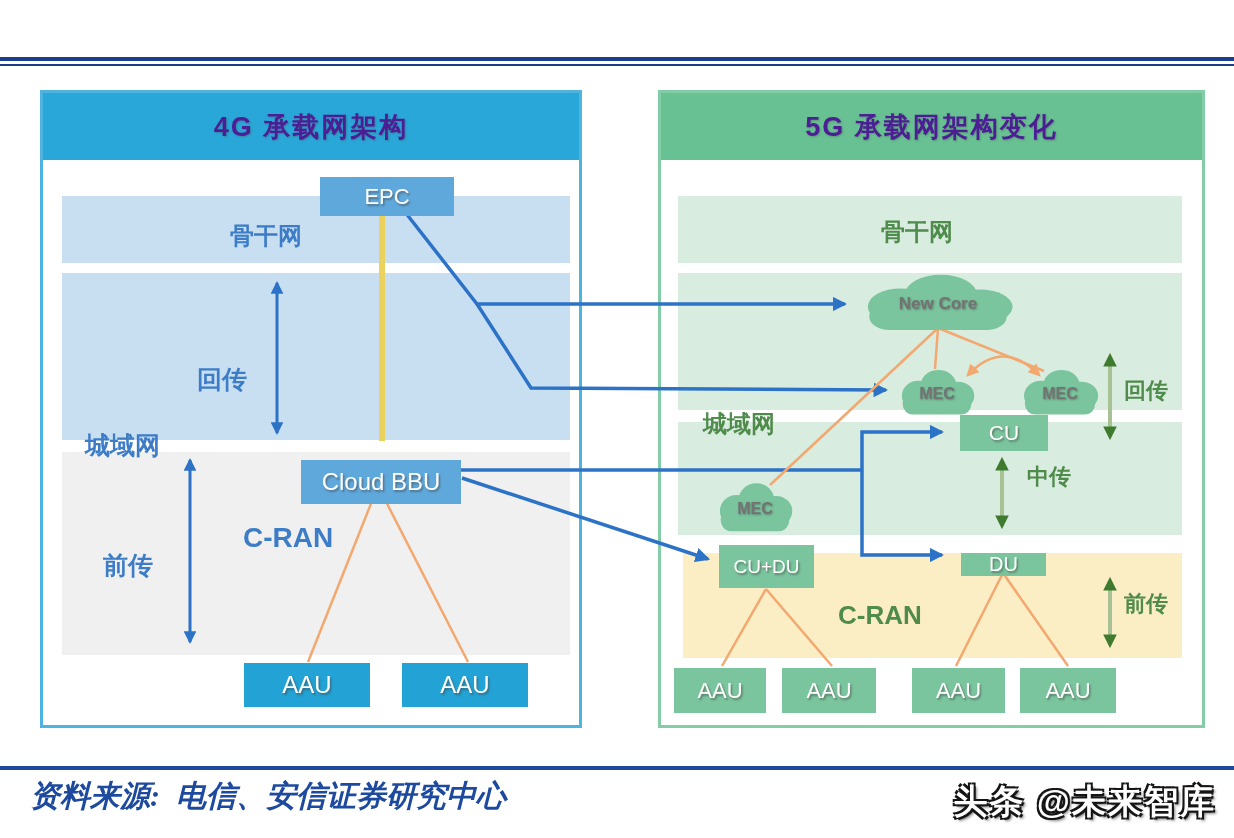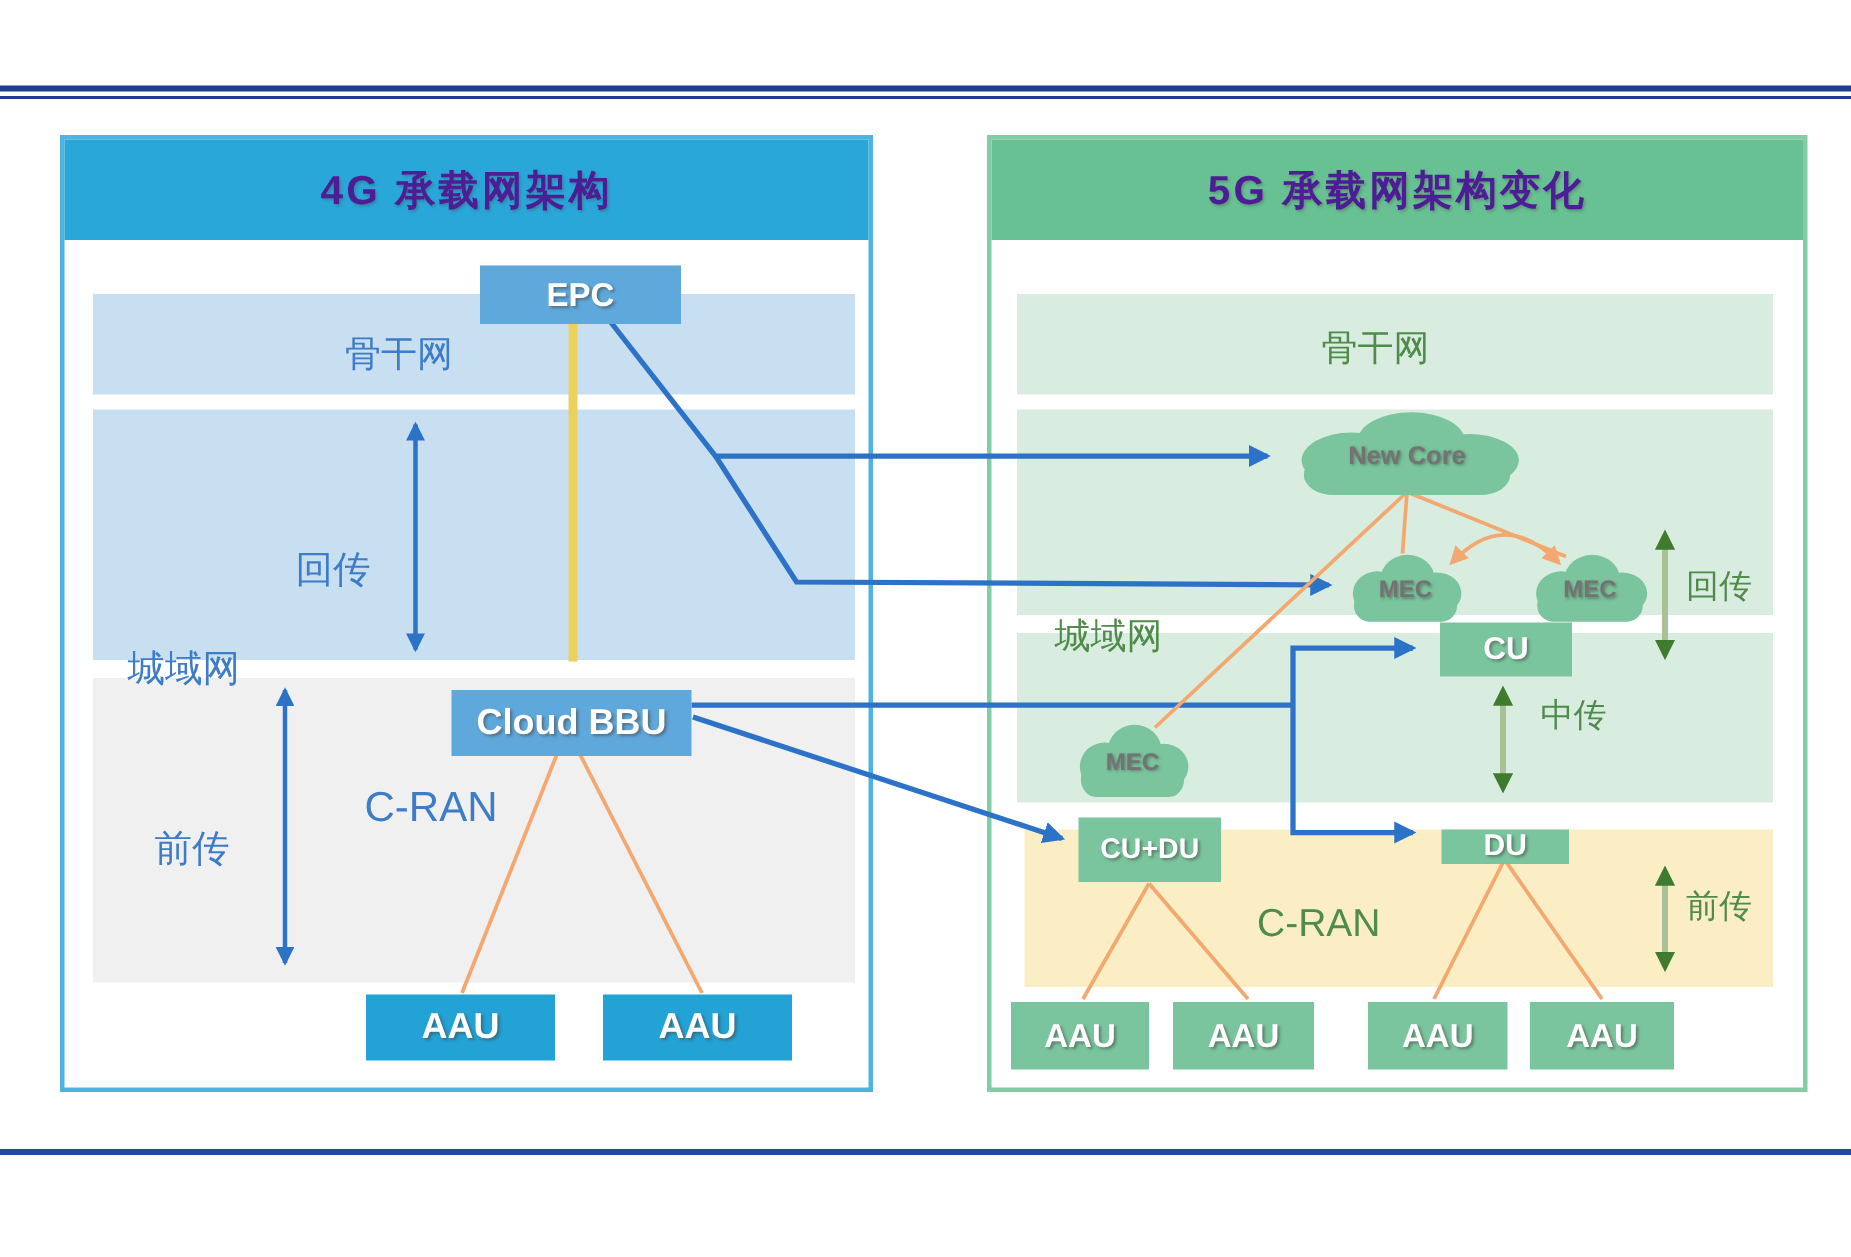--- a/index.html
+++ b/index.html
@@ -11,29 +11,29 @@
              letter-spacing:1px;white-space:nowrap;}
   .title-rule{left:0;top:57px;width:1234px;height:9px;border-top:4px solid var(--titleBlue);
               border-bottom:2px solid var(--titleBlue);}
   
   .panel{top:90px;height:638px;background:#fff;border-width:3px;border-style:solid;}
   .panel-hdr{position:absolute;left:0;right:0;top:0;height:67px;display:flex;align-items:center;
              justify-content:center;color:#4c1d95;font-size:27px;font-weight:700;
              text-shadow:1px 1px 2px rgba(70,70,70,.35);letter-spacing:2px;}
   .band{position:absolute;}
   
-  .node{display:flex;align-items:center;justify-content:center;color:#fff;font-weight:700;
+  .node{display:flex;align-items:center;justify-content:center;color:#fff;font-weight:400;
         text-shadow:1.5px 1.5px 2px rgba(70,70,70,.55);}
   
   .cloud{color:var(--rightBox);}
   .cloud svg{position:absolute;inset:0;width:100%;height:100%;}
   .cloud .cl-label{position:absolute;left:0;right:0;top:55%;transform:translateY(-50%);
         text-align:center;color:#737373;font-weight:700;text-shadow:1px 1px 2px rgba(70,70,70,.5);}
   
-  .lbl{font-weight:400;white-space:nowrap;}
+  .lbl{font-weight:700;white-space:nowrap;}
   .lbl-l{color:var(--leftLabel);}
   .lbl-r{color:var(--rightLabel);}
   
   .bottom-rule{left:0;top:766px;width:1234px;height:4px;background:var(--ruleBlue);}
   .source{left:30px;top:776px;font-family:"Liberation Serif","DejaVu Serif",serif;
           font-style:italic;font-weight:600;font-size:30px;color:var(--ruleBlue);white-space:nowrap;}
   .source .src-txt{margin-left:16px;}
   .watermark{right:18px;top:779px;font-size:34px;font-weight:800;color:#fff;letter-spacing:2px;
        text-shadow:-2px -2px 0 #151515,2px -2px 0 #151515,-2px 2px 0 #151515,2px 2px 0 #151515,
                    3px 3px 3px rgba(0,0,0,.55);white-space:nowrap;}
@@ -170,14 +170,18 @@
 
   <div class="abs node" style="left:960px;top:415px;width:88px;height:36px;background:var(--rightBox);font-size:21px;">CU</div>
   <div class="abs node" style="left:961px;top:553px;width:85px;height:23px;background:var(--rightBox);font-size:20px;">DU</div>
   <div class="abs node" style="left:719px;top:545px;width:95px;height:43px;background:var(--rightBox);font-size:19px;">CU+DU</div>
   <div class="abs node" style="left:674px;top:668px;width:92px;height:45px;background:var(--rightBox);font-size:22px;">AAU</div>
   <div class="abs node" style="left:782px;top:668px;width:94px;height:45px;background:var(--rightBox);font-size:22px;">AAU</div>
   <div class="abs node" style="left:912px;top:668px;width:93px;height:45px;background:var(--rightBox);font-size:22px;">AAU</div>
   <div class="abs node" style="left:1020px;top:668px;width:96px;height:45px;background:var(--rightBox);font-size:22px;">AAU</div>
 
   <div class="abs bottom-rule"></div>
+  <div class="abs source">
+    <span>资料来源:</span><span class="src-txt">电信、安信证券研究中心</span>
+  </div>
+  <div class="abs watermark">头条 @未来智库</div>
 
 </div>
 
 </body></html>

